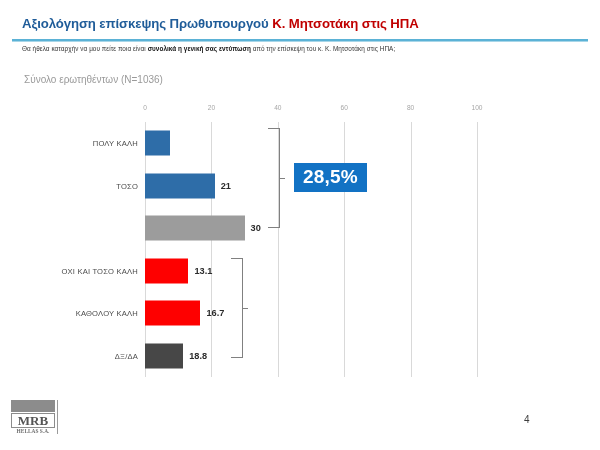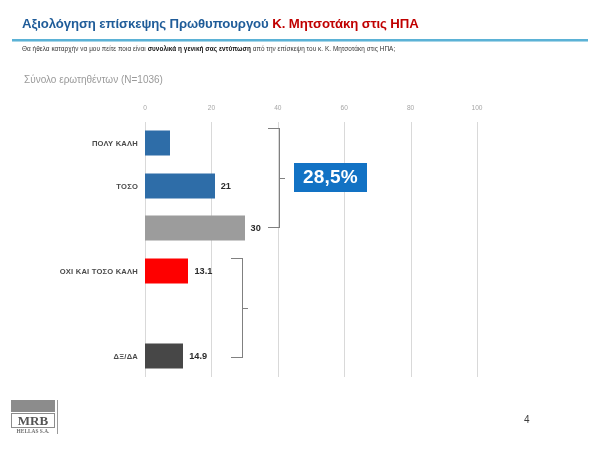--- a/index.html
+++ b/index.html
@@ -111,21 +111,21 @@
     height: 42.5px;
   }
   .cat-label {
     position: absolute;
     left: 0;
     top: 50%;
     transform: translateY(-50%);
     width: 138px;
     text-align: right;
     font-size: 7.6px;
-    font-weight: bold;
+    font-weight: normal;
     color: #4a4a4a;
     letter-spacing: 0.2px;
     white-space: nowrap;
   }
   .bar {
     position: absolute;
     left: 145px;
     top: 50%;
     transform: translateY(-50%);
     height: 25px;
@@ -264,24 +264,29 @@
       </div>
       <div class="row" style="top: 85px; height: 42.5px;">
         <div class="bar" style="width: 99.6px; background: rgb(156, 156, 156);"></div>
         <div class="bar-value" style="left: 250.6px;">30</div>
       </div>
       <div class="row" style="top: 127.5px; height: 42.5px;">
         <div class="cat-label">ΟΧΙ ΚΑΙ ΤΟΣΟ ΚΑΛΗ</div>
         <div class="bar" style="width: 43.492px; background: rgb(254, 0, 0);"></div>
         <div class="bar-value" style="left: 194.492px; text-align: center;">13.1</div>
       </div>
+      <div class="row" style="top: 170px; height: 42.5px;">
+        <div class="cat-label">ΚΑΘΟΛΟΥ ΚΑΛΗ</div>
+        <div class="bar" style="width: 55.444px; background: rgb(254, 0, 0);"></div>
+        <div class="bar-value" style="left: 206.444px;">16.7</div>
+      </div>
       <div class="row" style="top: 212.5px; height: 42.5px;">
         <div class="cat-label">ΔΞ/ΔΑ</div>
         <div class="bar" style="width: 38.18px; background: rgb(71, 71, 71);"></div>
-        <div class="bar-value" style="left: 189.18px;">14.9</div>
+        <div class="bar-value" style="left: 189.18px;">18.8</div>
       </div>
     </div>
 
   <div class="bracket" style="left:268px; top:28px; width:12px; height:100px;">
     <div class="nub"></div>
   </div>
   <div class="callout" id="callout-pos" style="left: 294px; top: 63px; background: rgb(18, 114, 196);">
     <span>28,5%</span>
   </div>
 

